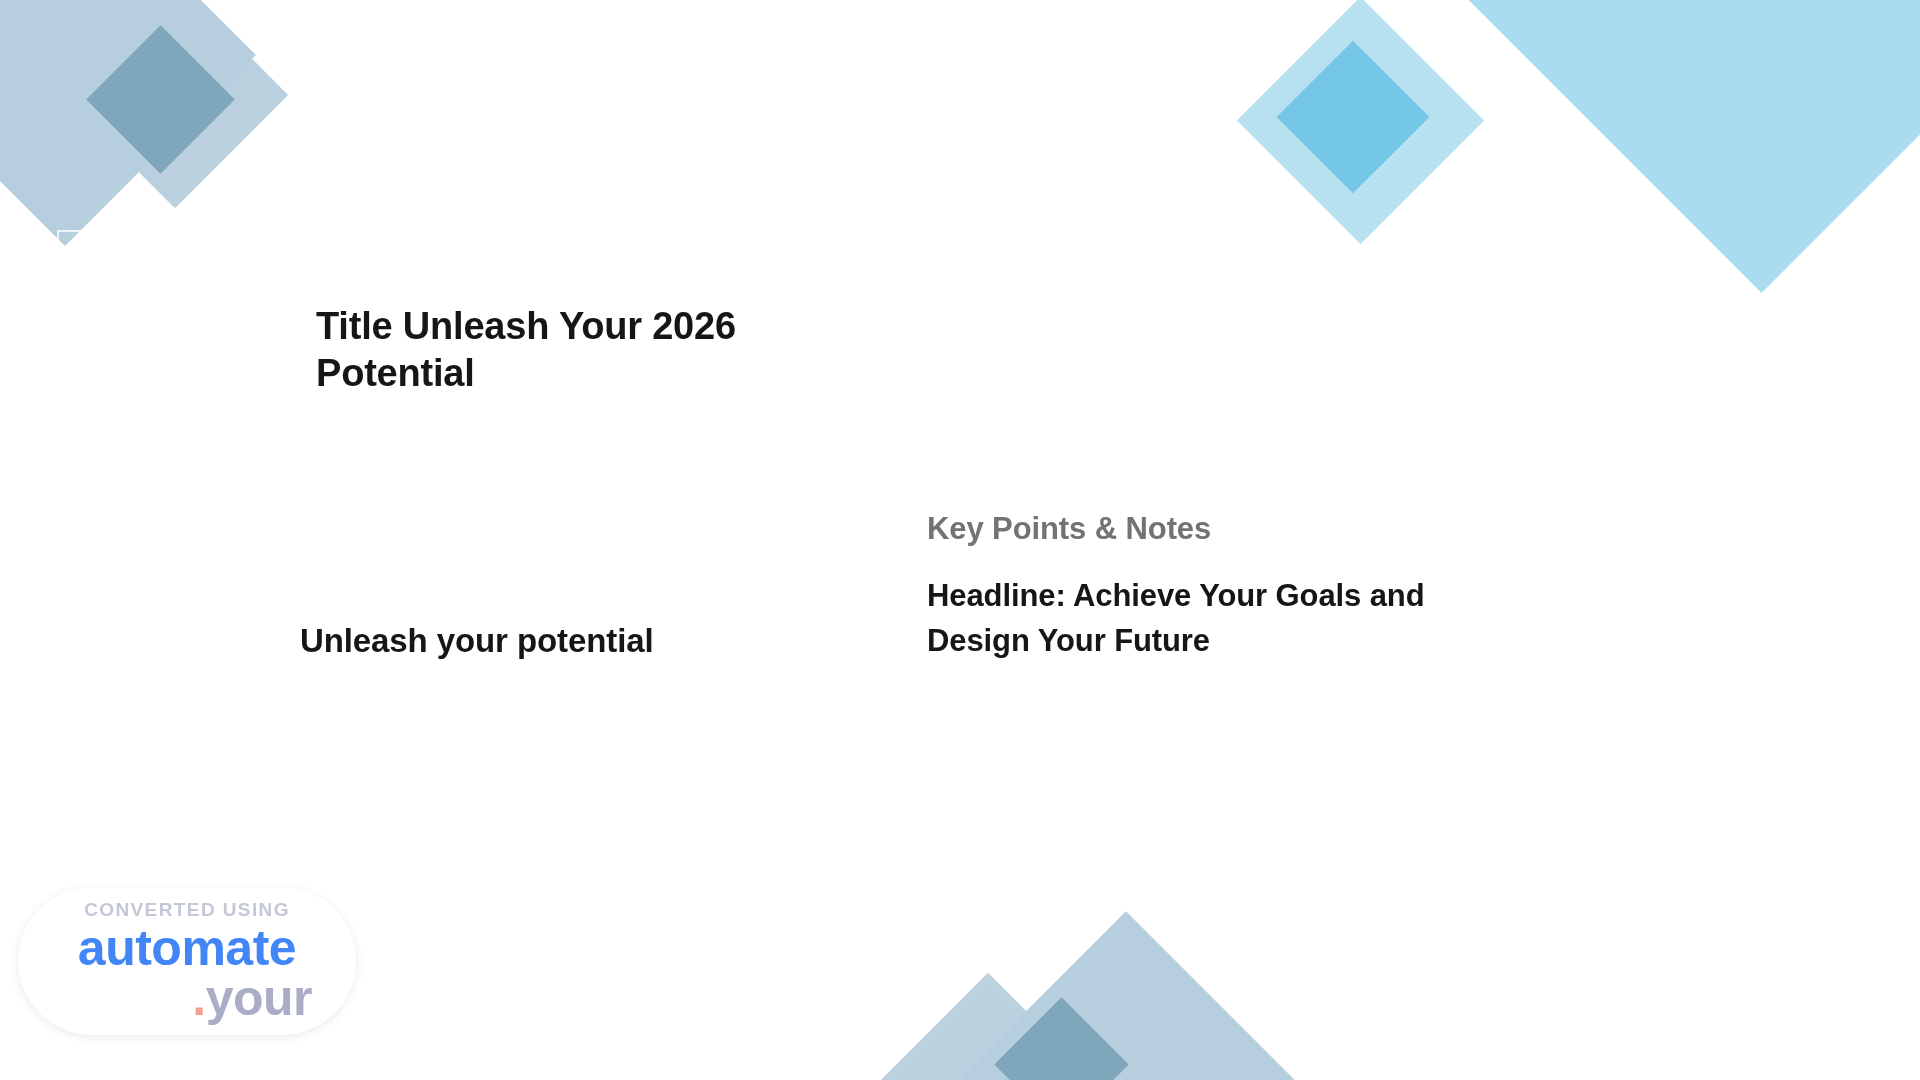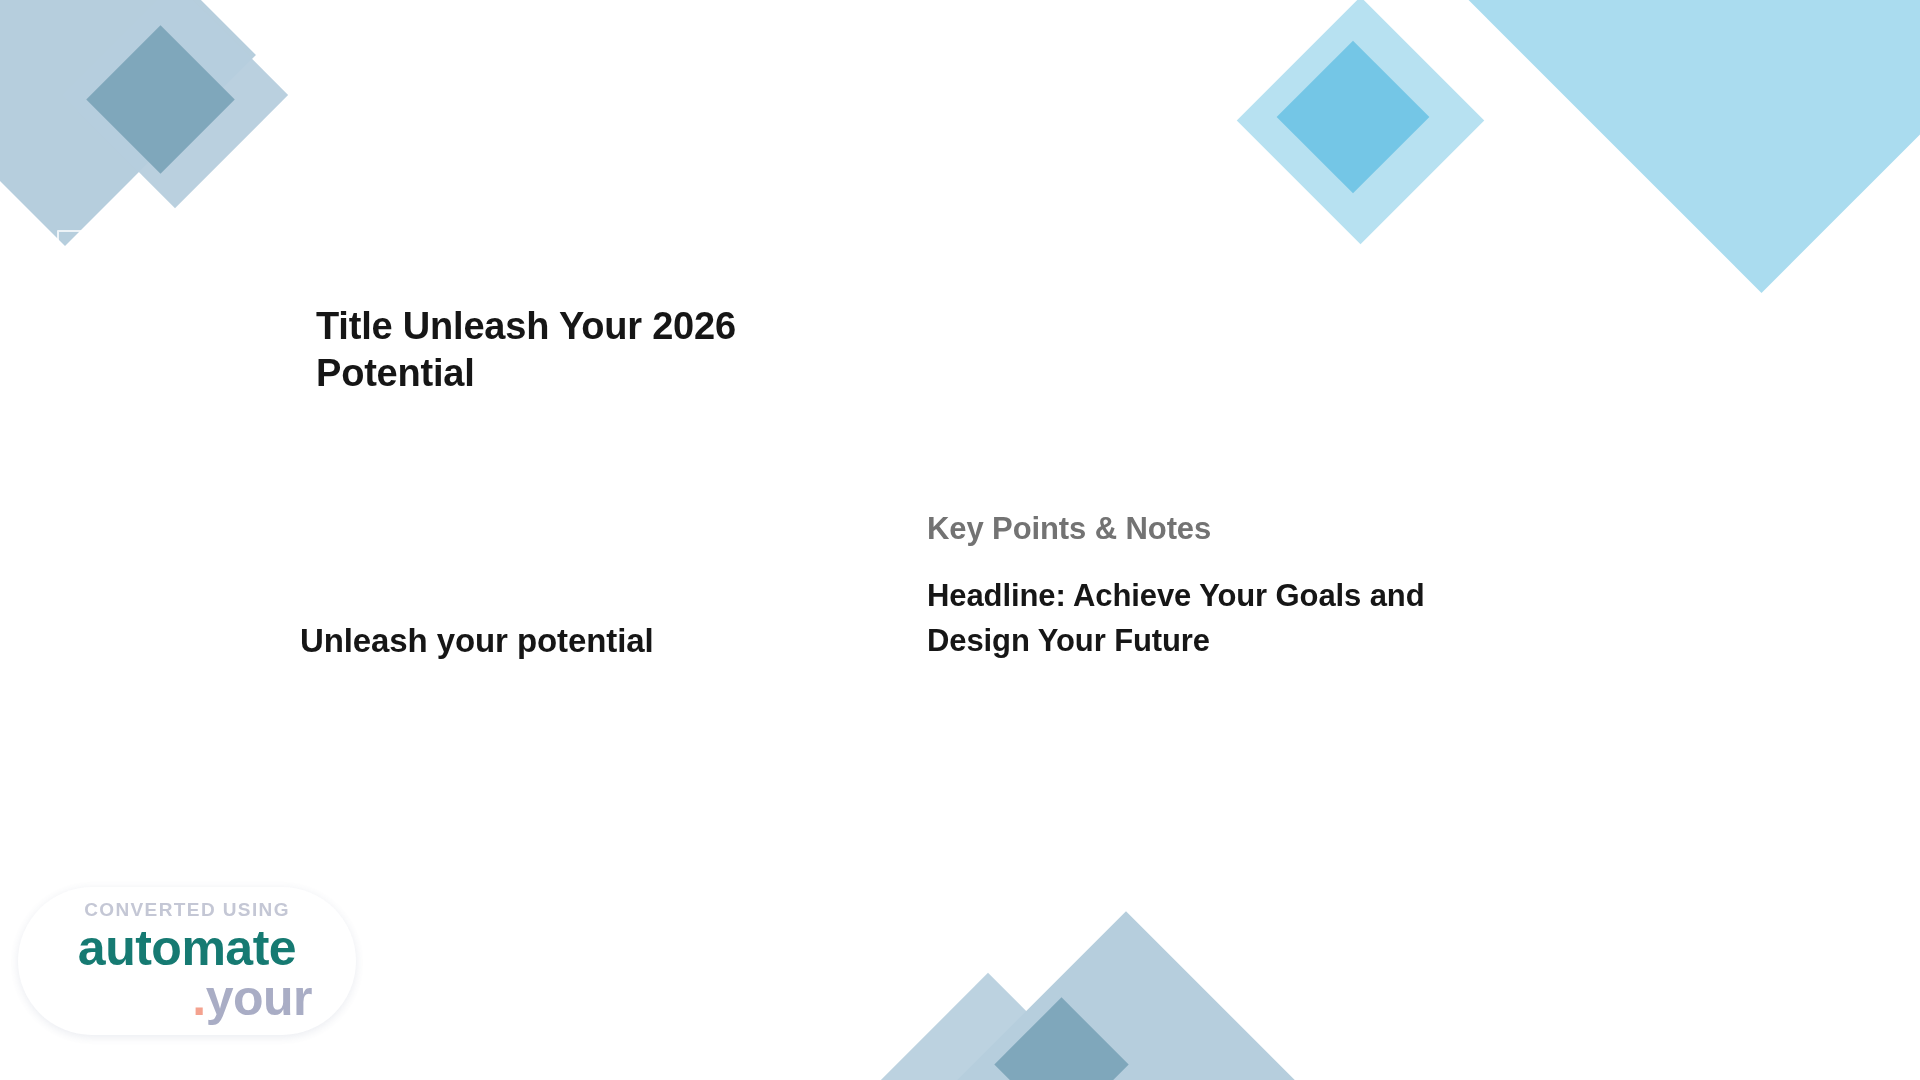--- a/index.html
+++ b/index.html
@@ -189,21 +189,21 @@
   .wm-eyebrow {
     font-size: 19px;
     font-weight: 700;
     letter-spacing: 1.4px;
     color: #c3c6d4;
     margin-bottom: 3px;
   }
   .wm-brand {
     font-size: 50px;
     font-weight: 700;
-    color: #0f766e;
+    color: #3b82f6;
     line-height: 0.98;
     letter-spacing: -0.5px;
   }
   .wm-domain {
     font-size: 50px;
     font-weight: 700;
     color: #a7abc4;
     line-height: 1.0;
     letter-spacing: -0.5px;
     align-self: flex-end;

